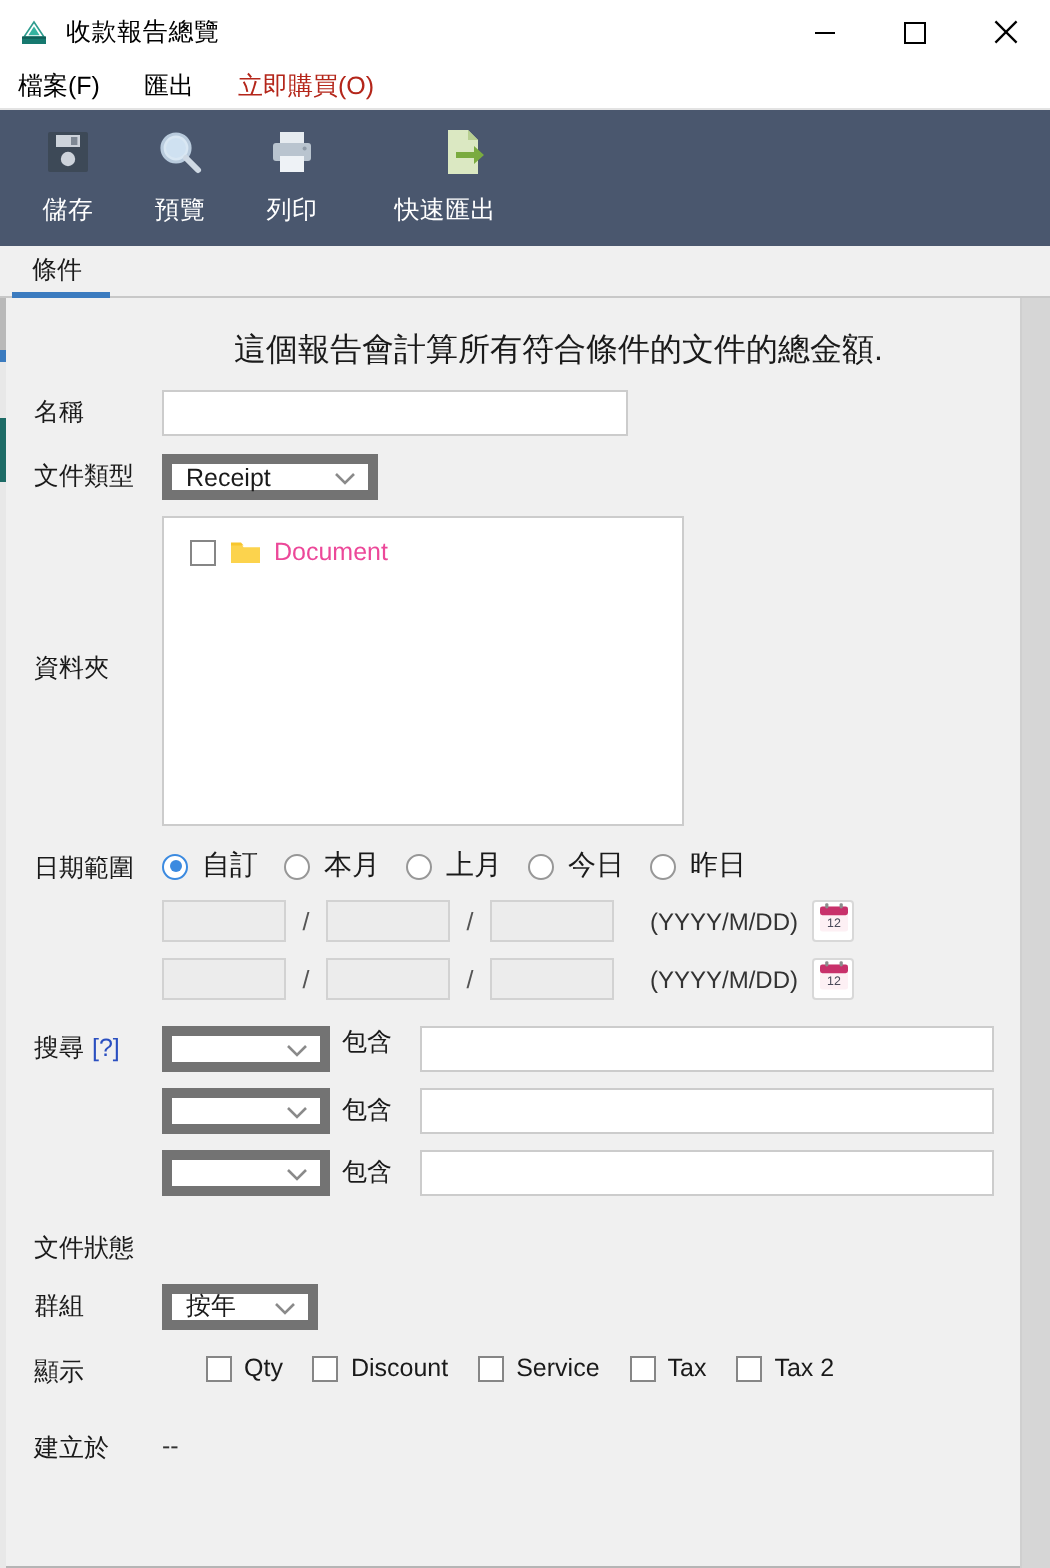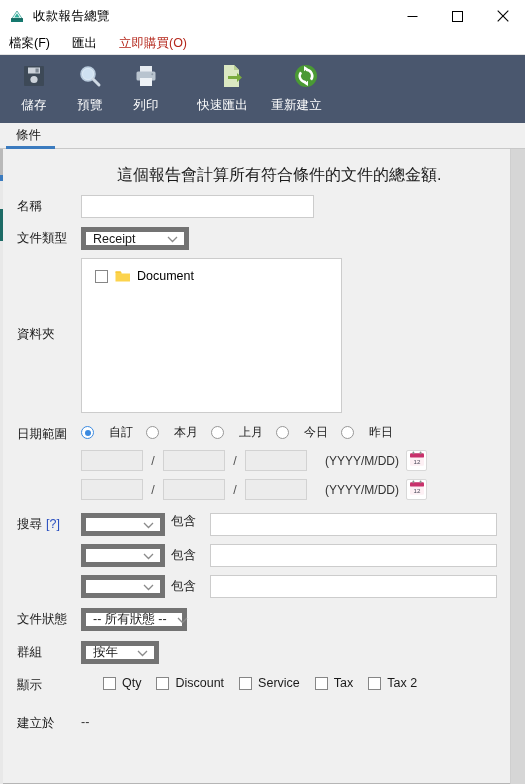--- a/index.html
+++ b/index.html
@@ -260,43 +260,43 @@
     background: #ffffff;
     border: 1px solid #cccccc;
     padding: 8px 0 0 0;
   }
   .folder-item {
     display: flex;
     align-items: center;
     gap: 7px;
     padding-left: 13px;
     font-size: 12.5px;
-    color: #000000;
+    color: #ec4899;
     height: 18px;
   }
   .cbx {
     box-sizing: border-box;
     width: 13px;
     height: 13px;
     min-width: 13px;
     border: 1px solid #868686;
     background: #fff;
     display: inline-block;
   }
   .folder-glyph {
     width: 15px; height: 12px;
     display: inline-block;
     position: relative;
   }
 
   
   .radios { display: flex; align-items: center; gap: 0px; padding-top: 1px; }
   .radio-opt {
-    display: flex; align-items: center; gap: 15px;
-    margin-right: 13px; font-size: 12px; cursor: default;
+    display: flex; align-items: center; gap: 7px;
+    margin-right: 13px; font-size: 14px; cursor: default;
   }
   .rb {
     box-sizing: border-box;
     width: 13px; height: 13px; min-width:13px;
     border: 1px solid #979797;
     border-radius: 50%;
     background: #fff;
     display: inline-block;
     position: relative;
   }
@@ -465,32 +465,20 @@
       <span class="tb-ico">
         <svg width="26" height="26" viewBox="0 0 26 26">
           <path d="M5 2 h10 l5 5 v17 H5 z" fill="#dbe8c2"></path>
           <path d="M15 2 l5 5 h-5 z" fill="#b8cf91"></path>
           <path d="M9 13 h9 v-3 l5 4.5 l-5 4.5 v-3 H9 z" fill="#7aab3f"></path>
         </svg>
       </span>
       <span class="tb-label">快速匯出</span>
     </div>
 
-    <div class="tb-item wide">
-      <span class="tb-ico">
-        <svg width="26" height="26" viewBox="0 0 26 26">
-          <circle cx="13" cy="13" r="11" fill="#4a9a34"></circle>
-          <path d="M13 5.5 a7.5 7.5 0 0 1 6 12 l-2-1.6 a5 5 0 0 0 -4 -8z" fill="#ffffff"></path>
-          <path d="M13 20.5 a7.5 7.5 0 0 1 -6 -12 l2 1.6 a5 5 0 0 0 4 8z" fill="#ffffff"></path>
-          <path d="M11 3 l4 2.6 l-4 2.6z" fill="#ffffff"></path>
-          <path d="M15 23 l-4 -2.6 l4 -2.6z" fill="#ffffff"></path>
-        </svg>
-      </span>
-      <span class="tb-label">重新建立</span>
-    </div>
   </div>
 
   <div class="tabstrip">
     <div class="tab active">
       <span>條件</span>
     </div>
   </div>
 
   <div class="body-wrap">
     <div class="leftedge"></div>
@@ -633,30 +621,22 @@
           <span class="chev">
             <svg width="11" height="7" viewBox="0 0 11 7">
                 <path d="M1 1 L5.5 5.5 L10 1" fill="none" stroke="#8a8a8a" stroke-width="1.3"></path>
               </svg>
           </span>
         </div>
         <span class="contains-lbl">包含</span>
         <input type="text" class="txt search-val" value="" style="">
       </div>
 
-      <div class="row" style="margin-top:10px;">
+      <div class="row" style="margin-top:15px;">
         <div class="rowlbl">文件狀態</div>
-        <div class="select sel-status">
-          <span>-- 所有狀態 --</span>
-          <span class="chev">
-            <svg width="11" height="7" viewBox="0 0 11 7">
-                <path d="M1 1 L5.5 5.5 L10 1" fill="none" stroke="#8a8a8a" stroke-width="1.3"></path>
-              </svg>
-          </span>
-        </div>
       </div>
 
       <div class="row" style="margin-top:10px;">
         <div class="rowlbl">群組</div>
         <div class="select sel-group">
           <span>按年</span>
           <span class="chev">
             <svg width="11" height="7" viewBox="0 0 11 7">
                 <path d="M1 1 L5.5 5.5 L10 1" fill="none" stroke="#8a8a8a" stroke-width="1.3"></path>
               </svg>

